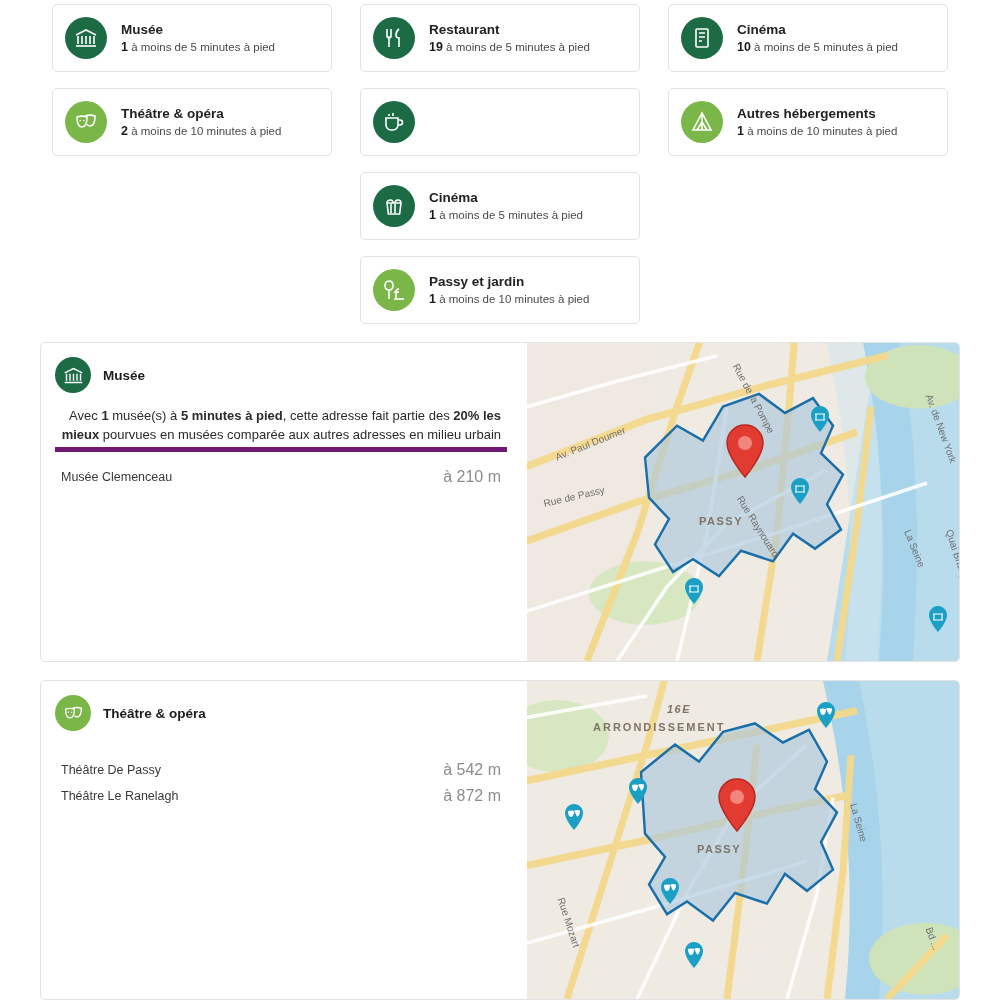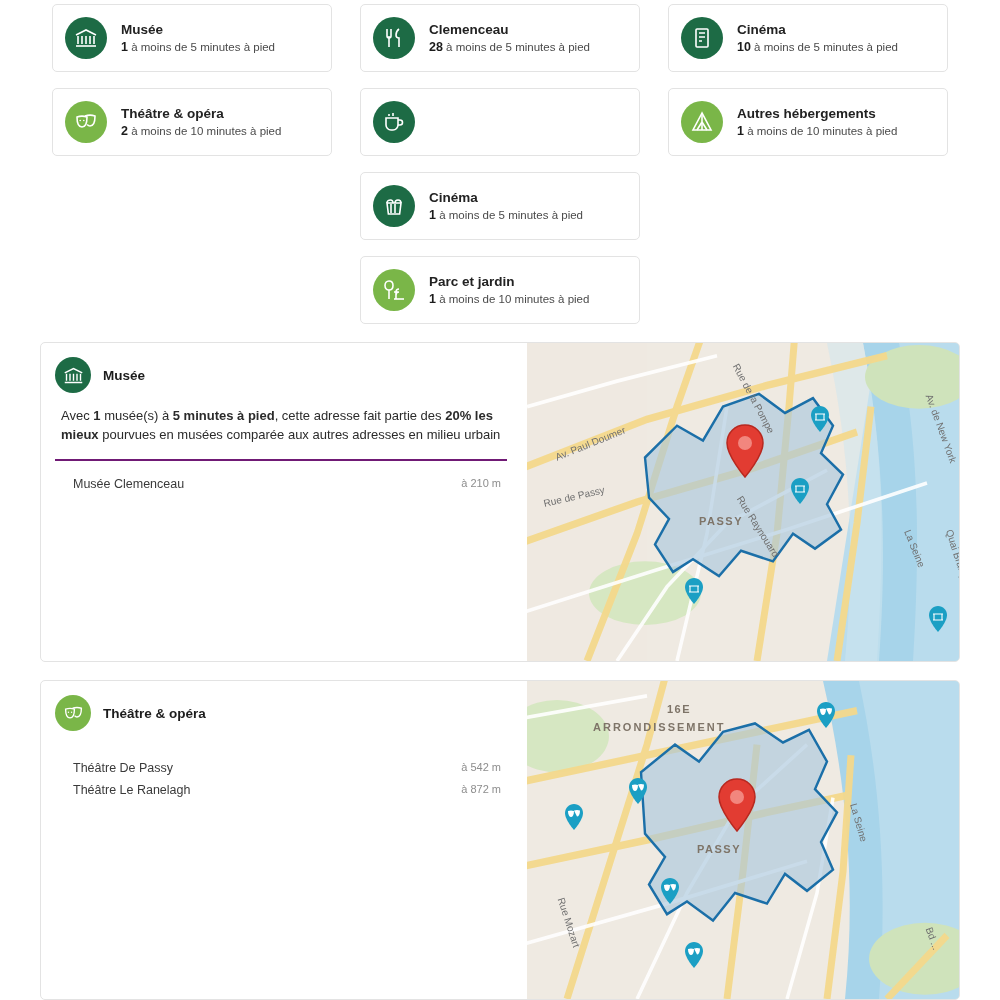--- a/index.html
+++ b/index.html
@@ -92,39 +92,39 @@
   .detail-head .badge svg { width: 21px; height: 21px; }
   .detail-head-title {
     font-size: 13.5px;
     font-weight: bold;
     color: #1c1c1c;
   }
   .detail-blurb {
     font-size: 13px;
     line-height: 1.45;
     color: #2b2b2b;
-    padding: 0 6px 14px 6px;
-    border-bottom: 2px solid #701a75;
+    padding: 0 6px 2px 6px;
+    border-bottom: 5px solid #701a75;
+    text-align: right;
   }
   .detail-blurb b { font-weight: bold; }
   .poi-list {
     padding: 16px 6px 0 6px;
     display: flex;
     flex-direction: column;
     gap: 8px;
   }
   .poi-row {
     display: flex;
     justify-content: space-between;
-    align-items: flex-start;
+    align-items: center;
     font-size: 12.5px;
     color: #3a3a3a;
-    margin-left: 12px;
-  }
-  .poi-dist { font-size: 11px; color: #8d8d8d; }
+  }
+  .poi-dist { font-size: 16px; color: #8d8d8d; }
 
   .detail-map {
     flex: 0 0 432px;
     position: relative;
     background: #eae6df;
     overflow: hidden;
   }
 
   
   .map-svg { position: absolute; inset: 0; width: 100%; height: 100%; }
@@ -173,22 +173,22 @@
     </div>
     <div class="amenity-card">
       <div class="badge" style="background:#1d6b45">
         <svg viewBox="0 0 24 24" fill="none" stroke="#fff" stroke-width="1.6">
             <path d="M5 3v7a2 2 0 0 0 4 0V3"></path>
             <path d="M7 10v11"></path>
             <path d="M17 3c-2 1.5-3 3.5-3 6 0 2 1 3 3 3v9"></path>
           </svg>
       </div>
       <div class="amenity-text">
-        <div class="amenity-title">Clemenceau</div>
-        <div class="amenity-sub"><b>28</b> <span>à moins de 5 minutes à pied</span></div>
+        <div class="amenity-title">Restaurant</div>
+        <div class="amenity-sub"><b>19</b> <span>à moins de 5 minutes à pied</span></div>
       </div>
     </div>
     <div class="amenity-card">
       <div class="badge" style="background:#1d6b45">
         <svg viewBox="0 0 24 24" fill="none" stroke="#fff" stroke-width="1.6">
             <rect x="6" y="3" width="12" height="18" rx="1"></rect>
             <path d="M9 7h6M9 11h6M9 15h3"></path>
           </svg>
       </div>
       <div class="amenity-text">
@@ -260,21 +260,21 @@
     <div class="amenity-card">
       <div class="badge" style="background:#7ab648">
         <svg viewBox="0 0 24 24" fill="none" stroke="#fff" stroke-width="1.6">
             <path d="M7 3c2.5 0 4 2 4 4.5S9.5 12 7 12 3 10 3 7.5 4.5 3 7 3z"></path>
             <path d="M7 12v9"></path>
             <path d="M14 21v-7M12 14h4M14 14c0-2 1-3 3-3M14 17c0-2 1-3 3-3"></path>
             <path d="M12 21h10"></path>
           </svg>
       </div>
       <div class="amenity-text">
-        <div class="amenity-title">Parc et jardin</div>
+        <div class="amenity-title">Passy et jardin</div>
         <div class="amenity-sub"><b>1</b> <span>à moins de 10 minutes à pied</span></div>
       </div>
     </div>
     <div class="amenity-card ghost"></div>
   </div>
 </div>
 
 <div class="details">
 
   <div class="detail-card">
@@ -399,21 +399,21 @@
           <path d="M360 300 L420 240"></path>
         </g>
         <g stroke="#ffffff" stroke-width="3.5" fill="none" opacity="0.9">
           <path d="M-10 250 L140 210 L280 170"></path>
           <path d="M-10 36 L120 14"></path>
           <path d="M110 300 L160 200 L210 120 L280 60"></path>
           <path d="M260 300 L290 200 L306 110"></path>
         </g>
         <path d="M114 86 L148 60 L172 76 L196 48 L228 40 L256 58 L282 46 L300 76 L288 102 L310 124 L294 152 L306 178 L280 198 L258 182 L240 210 L208 200 L186 226 L160 208 L140 220 L122 192 L138 166 L118 144 Z" fill="#a8c7dd" fill-opacity="0.62" stroke="#1b6fa8" stroke-width="2.4"></path>
       </svg>
-      <div class="map-label" style="left:140px; top:22px; text-align:center;">16E</div>
+      <div class="map-label" style="left:140px; top:22px; text-align:center;font-style:italic;">16E</div>
       <div class="map-label" style="left:66px; top:40px; letter-spacing:2px;text-align:center;">ARRONDISSEMENT</div>
       <div class="map-label" style="left:170px; top:162px;">PASSY</div>
       <div class="street-label" style="left:16px; top:236px; transform:rotate(72deg);">Rue Mozart</div>
       <div class="street-label" style="left:312px; top:136px; transform:rotate(74deg);">La Seine</div>
       <div class="street-label" style="left:394px; top:252px; transform:rotate(70deg);">Bd ...</div>
 
       <svg class="pin" style="left:188px; top:96px;" viewBox="0 0 44 58">
         <path d="M22 2C12 2 4 10 4 20c0 13 18 34 18 34s18-21 18-34c0-10-8-18-18-18z" fill="#e23c32" stroke="#b8281f" stroke-width="1.5"></path>
         <circle cx="22" cy="20" r="7" fill="#f2867e"></circle>
       </svg>

